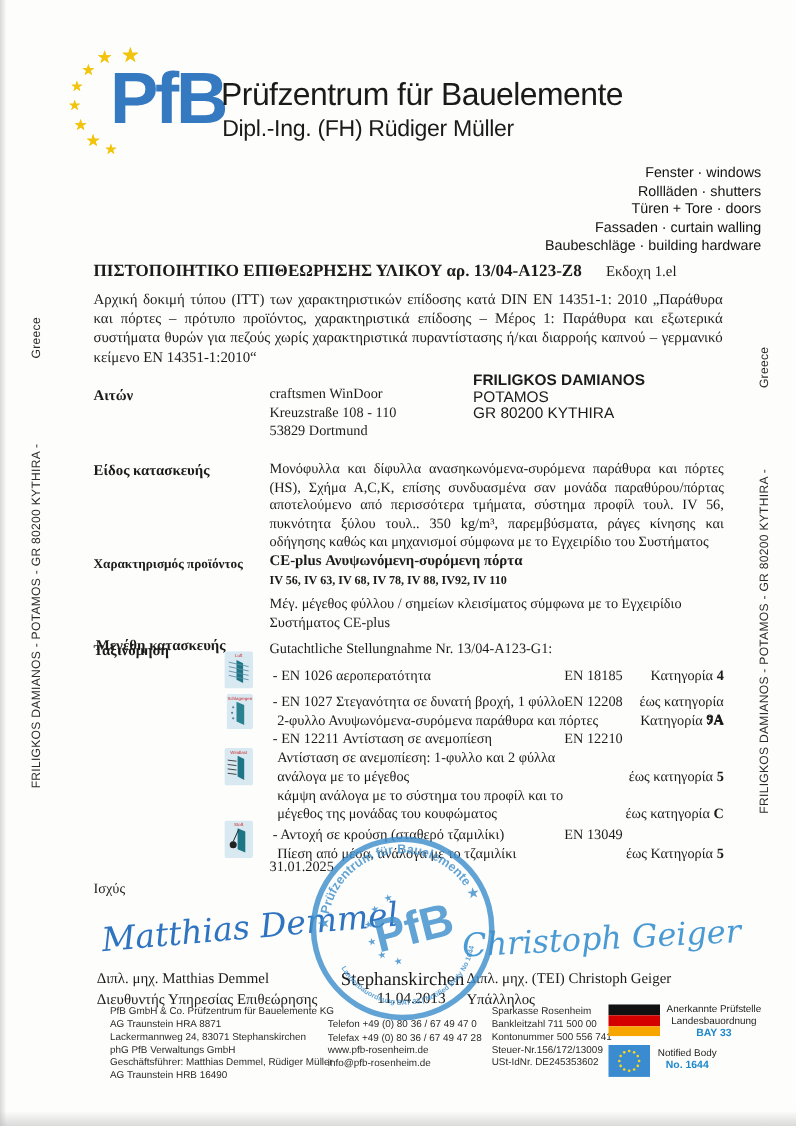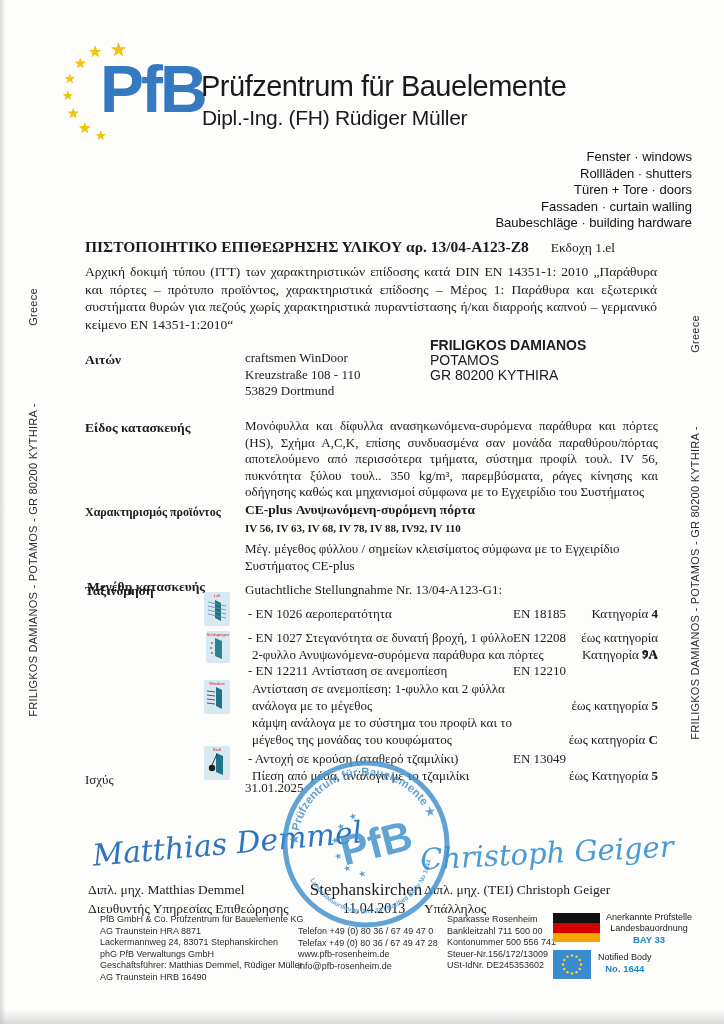--- a/index.html
+++ b/index.html
@@ -160,21 +160,21 @@
 <div class="abs cls right" style="left:540px;top:698px;width:118px;"><span>έως κατηγορία </span><span class="catv">5</span></div>
 <div class="abs cls" style="left:252px;top:715px;">κάμψη ανάλογα με το σύστημα του προφίλ και το</div>
 <div class="abs cls" style="left:252px;top:732px;">μέγεθος της μονάδας του κουφώματος</div>
 <div class="abs cls right" style="left:540px;top:732px;width:118px;"><span>έως κατηγορία </span><span class="catv">C</span></div>
 
 <div class="abs cls" style="left:248px;top:751px;">- Αντοχή σε κρούση (σταθερό τζαμιλίκι)</div>
 <div class="abs cls" style="left:513px;top:751px;">EN 13049</div>
 <div class="abs cls" style="left:252px;top:768px;">Πίεση από μέσα, ανάλογα με το τζαμιλίκι</div>
 <div class="abs cls right" style="left:540px;top:768px;width:118px;"><span>έως Κατηγορία </span><span class="catv">5</span></div>
 
-<div class="abs ftext" style="left:85px;top:772px;">Ισχύς</div>
+<div class="abs ftext" style="left:85px;top:800px;">Ισχύς</div>
 <div class="abs ftext" style="left:245px;top:780px;">31.01.2025</div>
 
 <div class="abs sig" style="left:92px;top:826px;font-size:30px;color:#2e74c0;transform:rotate(-5deg);">Matthias Demmel</div>
 <div class="abs sig" style="left:420px;top:836px;font-size:29px;color:#4a9ad4;transform:rotate(-3deg);">Christoph Geiger</div>
 
 <div class="abs ftext" style="left:88px;top:882px;font-size:13.5px;">Διπλ. μηχ. Matthias Demmel</div>
 <div class="abs ftext" style="left:88px;top:901px;font-size:13.5px;">Διευθυντής Υπηρεσίας Επιθεώρησης</div>
 <div class="abs ftext" style="left:300px;top:882px;width:132px;text-align:center;font-size:17px;">Stephanskirchen</div>
 <div class="abs ftext" style="left:308px;top:901px;width:132px;text-align:center;font-size:14px;">11.04.2013</div>
 <div class="abs ftext" style="left:424px;top:882px;font-size:13.5px;">Διπλ. μηχ. (ΤΕΙ) Christoph Geiger</div>

